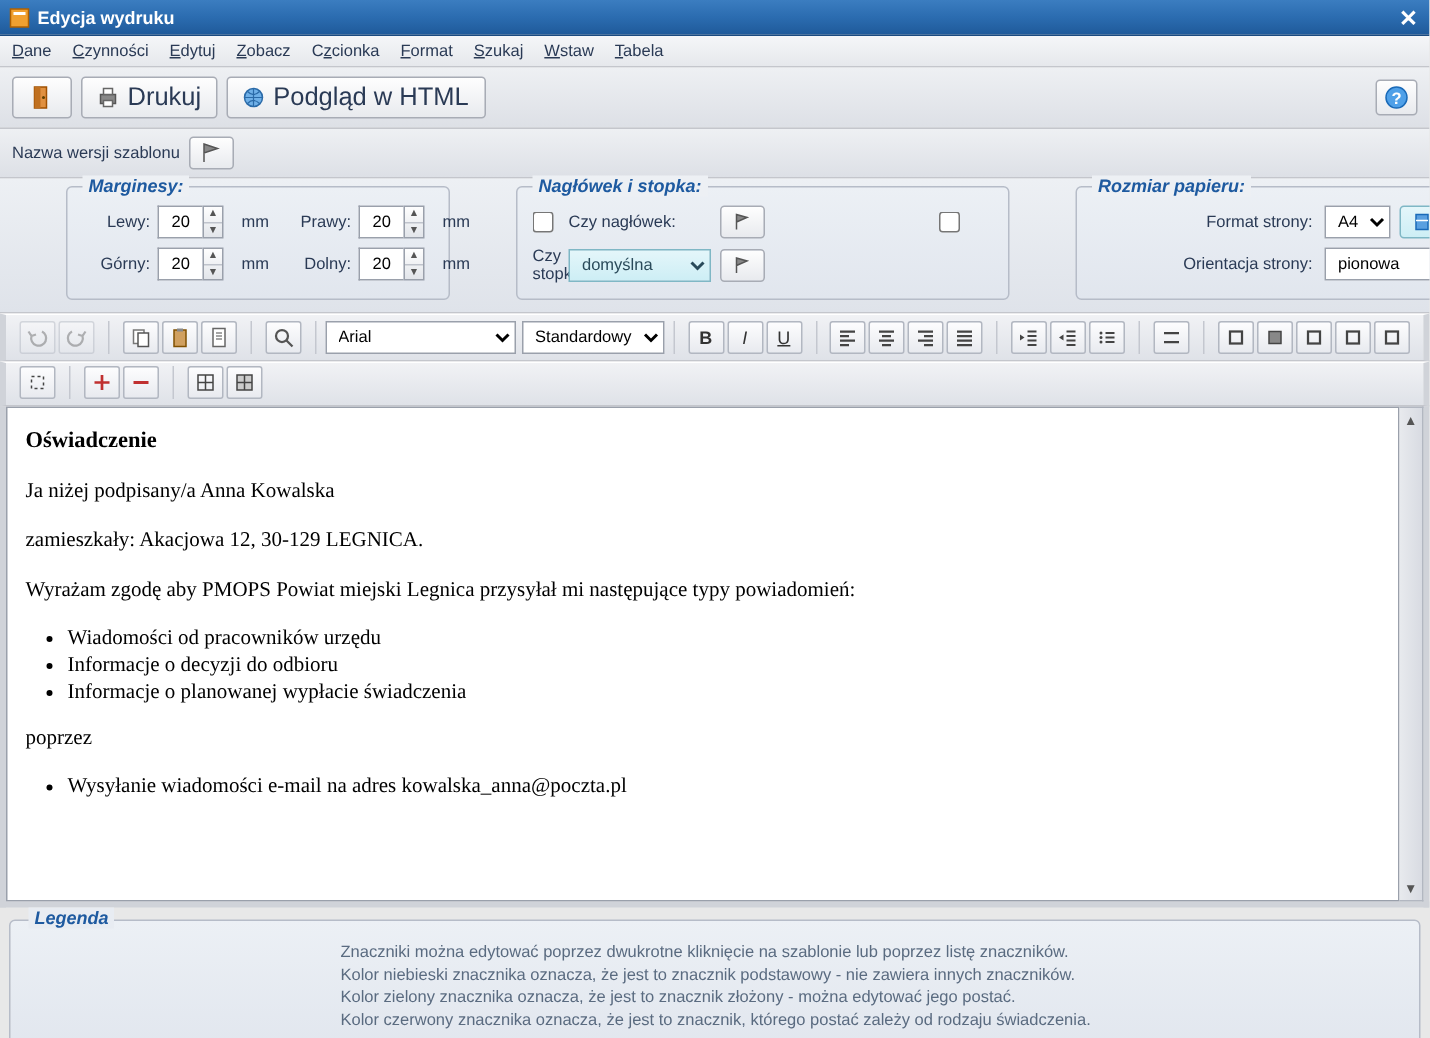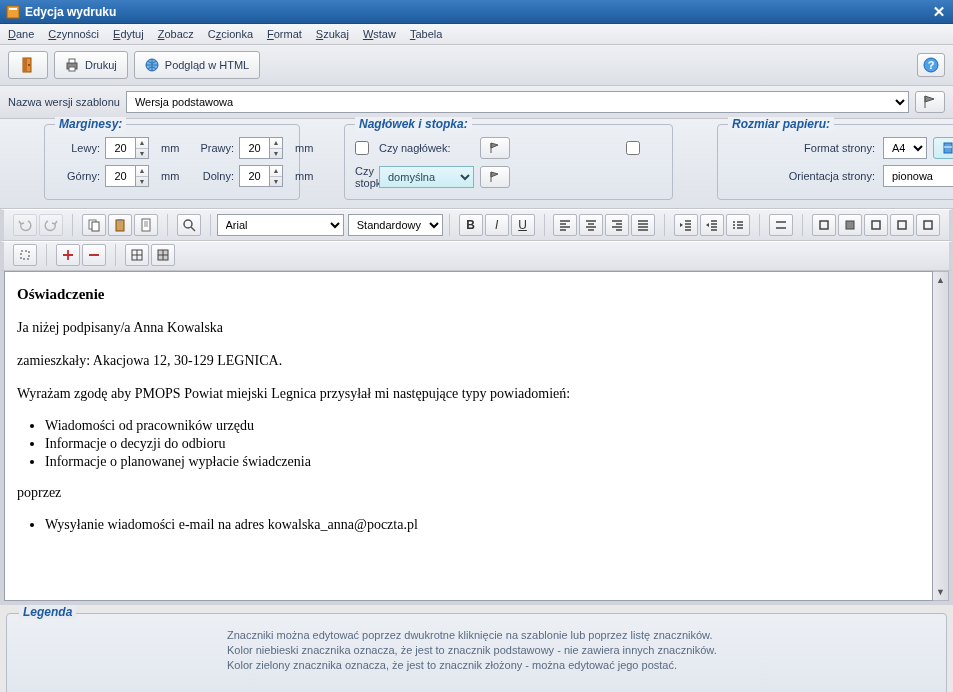--- a/index.html
+++ b/index.html
@@ -47,21 +47,21 @@
     display:flex; align-items:center; gap:6px;
     border-bottom:1px solid #c4c6cc;
   }
   .btn {
     background: linear-gradient(to bottom,#fefefe,#e8eaee);
     border:1px solid #a8acb5;
     border-radius:3px;
     padding:13px 10px;
     height:24px;
     display:inline-flex; align-items:center; gap:6px;
-    font-size:11px; color:#2a3a55; cursor:pointer;
+    font-size:17px; color:#2a3a55; cursor:pointer;
   }
   .iconbtn {
     width:40px; justify-content:center;
   }
   .help-btn {
     margin-left:auto;
     width:28px; height:24px;
     background: linear-gradient(to bottom,#fefefe,#e8eaee);
     border:1px solid #a8acb5; border-radius:3px;
     display:flex; align-items:center; justify-content:center;
@@ -283,23 +283,20 @@
   <div class="help-btn">
     <svg width="16" height="16">
         <circle cx="8" cy="8" r="7" fill="#4fa0e8" stroke="#1a6ab8"></circle>
         <text x="8" y="12" text-anchor="middle" fill="#fff" font-size="11" font-weight="bold">?</text>
       </svg>
   </div>
 </div>
 
 <div class="template-row">
   <label>Nazwa wersji szablonu</label>
-  <select>
-    <option>Wersja podstawowa</option>
-  </select>
   <div class="sq-btn">
     <svg width="14" height="14">
         <path d="M2 1 V13 M2 1 L11 4 L2 7 Z" fill="#888" stroke="#555"></path>
       </svg>
   </div>
 </div>
 
 <div class="fieldsets">
 
   <div class="fs fs-margins">
@@ -587,14 +584,15 @@
     <div class="arr">▼</div>
   </div>
 </div>
 
 <div class="legend-wrap">
   <div class="legend-title">Legenda</div>
   <div class="legend-text">
     <div>Znaczniki można edytować poprzez dwukrotne kliknięcie na szablonie lub poprzez listę znaczników.</div>
     <div>Kolor niebieski znacznika oznacza, że jest to znacznik podstawowy - nie zawiera innych znaczników.</div>
     <div>Kolor zielony znacznika oznacza, że jest to znacznik złożony - można edytować jego postać.</div>
+    <div>Kolor czerwony znacznika oznacza, że jest to znacznik, którego postać zależy od rodzaju świadczenia.</div>
   </div>
 </div>
 
 </body></html>

